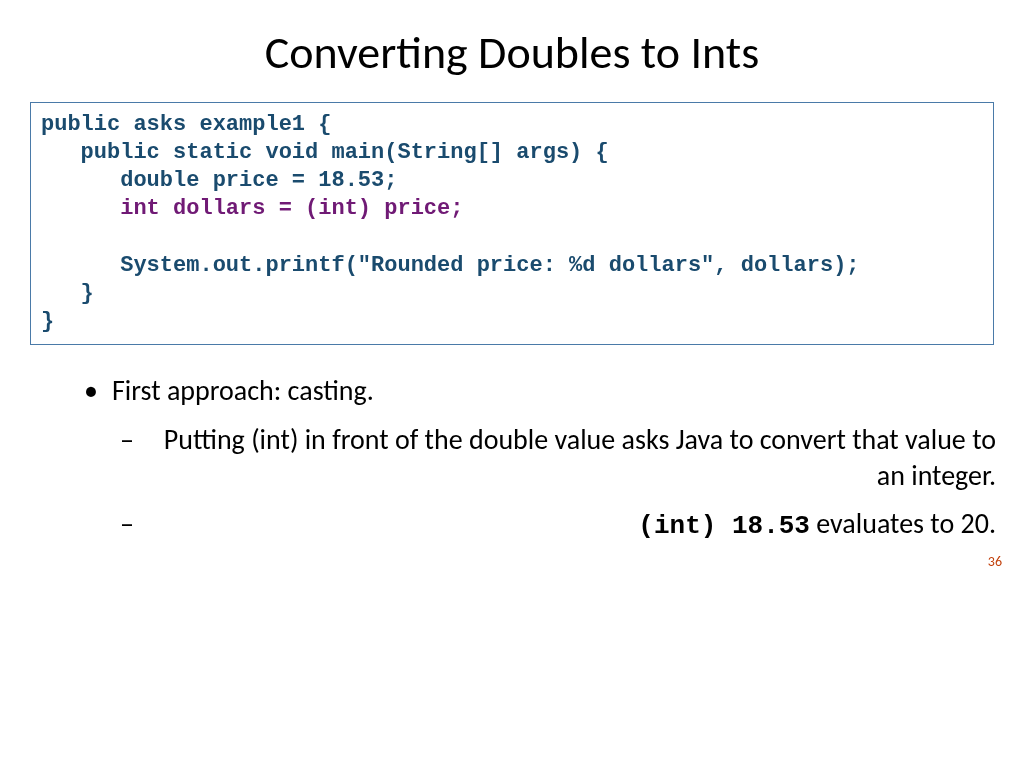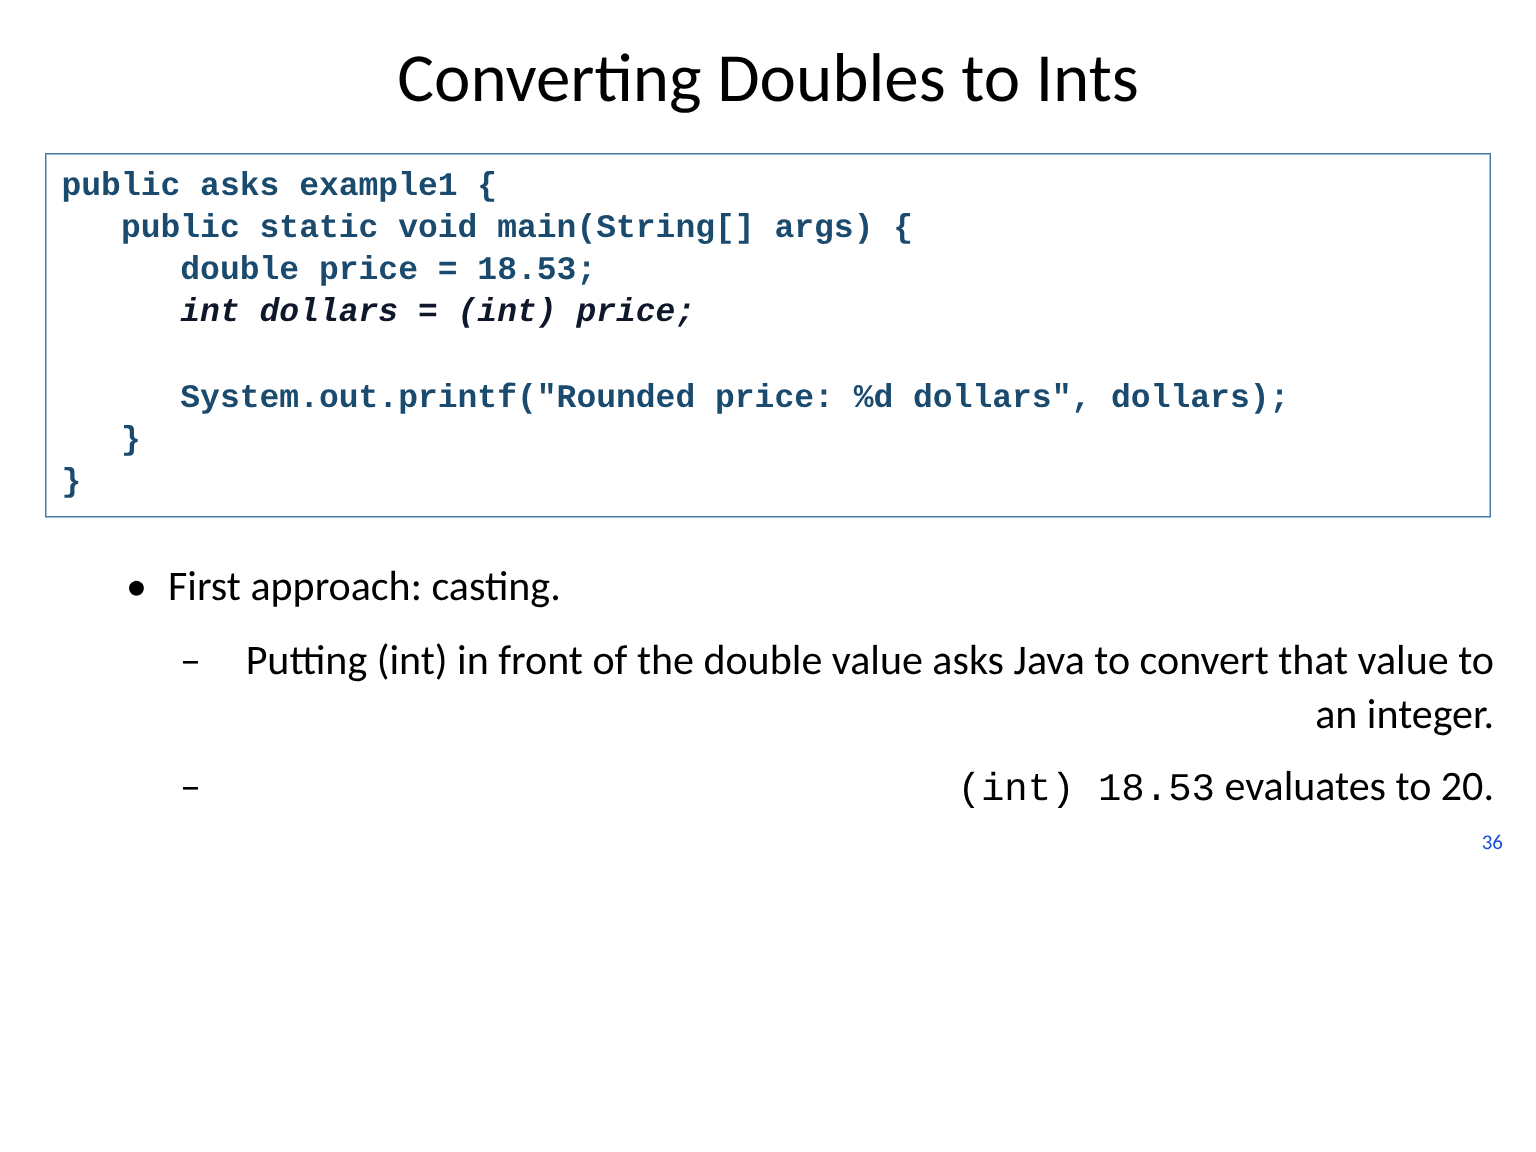--- a/index.html
+++ b/index.html
@@ -1,27 +1,27 @@
 <!DOCTYPE html>
 <html><head>
 <meta charset="utf-8">
 <style>
   * { margin: 0; padding: 0; box-sizing: border-box; }
   html, body { width: 1024px; height: 768px; background: #fff; font-family: Calibri, Arial, sans-serif; color: #000; }
   .slide { width: 1024px; height: 584px; position: relative; padding: 20px 28px 0 28px; }
   .title { text-align: center; font-size: 46px; font-weight: 400; margin-bottom: 22px; margin-top: 4px; }
   .code-box { border: 1px solid #4a7aa8; padding: 8px 10px 8px 10px; margin: 0 2px 28px 2px; font-family: "Courier New", monospace; font-size: 22px; font-weight: bold; color: #1a4b6e; line-height: 1.28; white-space: pre; }
-  .code-red { color: #0f172a; font-style: italic; }
+  .code-red { color: #701a75; }
   .bullets { padding-left: 56px; }
   .b1 { font-size: 28px; margin-bottom: 14px; position: relative; padding-left: 28px; }
   .b1::before { content: "•"; position: absolute; left: 0; top: 0; }
   .b2 { font-size: 28px; margin-left: 36px; margin-bottom: 12px; position: relative; padding-left: 30px; line-height: 1.28; text-align: right; }
   .b2::before { content: "–"; position: absolute; left: 0; top: 0; }
-  .mono { font-family: "Courier New", monospace; font-weight: normal; font-size: 26px; margin-top: 29px; }
-  .page-num { position: absolute; right: 22px; bottom: 14px; font-size: 14px; color: #1d4ed8; }
+  .mono { font-family: "Courier New", monospace; font-weight: bold; font-size: 26px; margin-top: 29px; }
+  .page-num { position: absolute; right: 22px; bottom: 14px; font-size: 14px; color: #c2410c; }
 </style>
 </head>
 <body>
 
 <div class="slide">
   <h1 class="title">Converting Doubles to Ints</h1>
 
   <div class="code-box"><span>public asks example1 {</span>
 <span>   public static void main(String[] args) {</span>
 <span>      double price = 18.53;</span>

